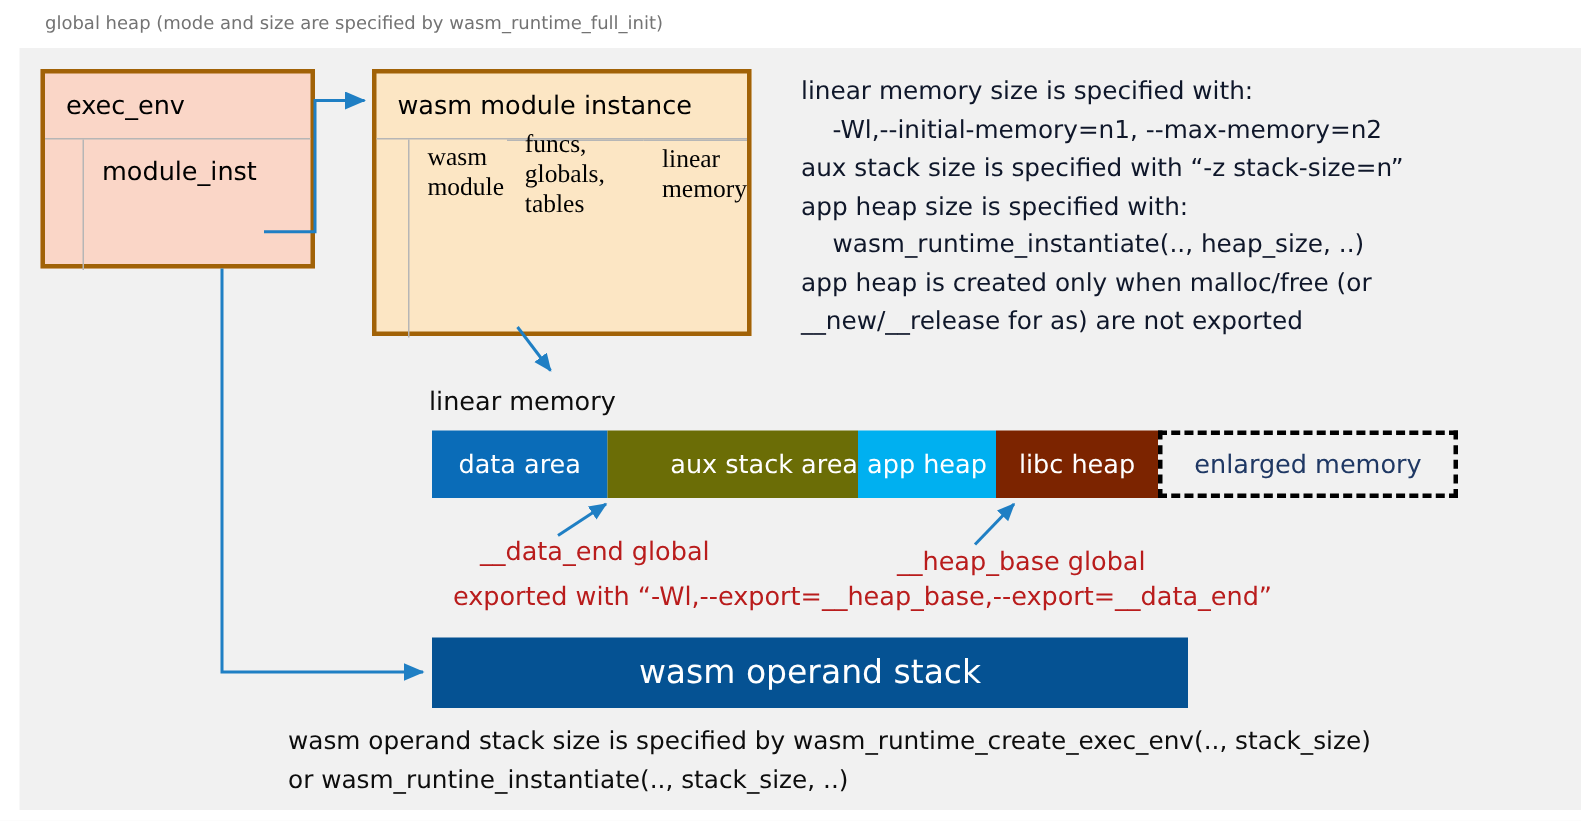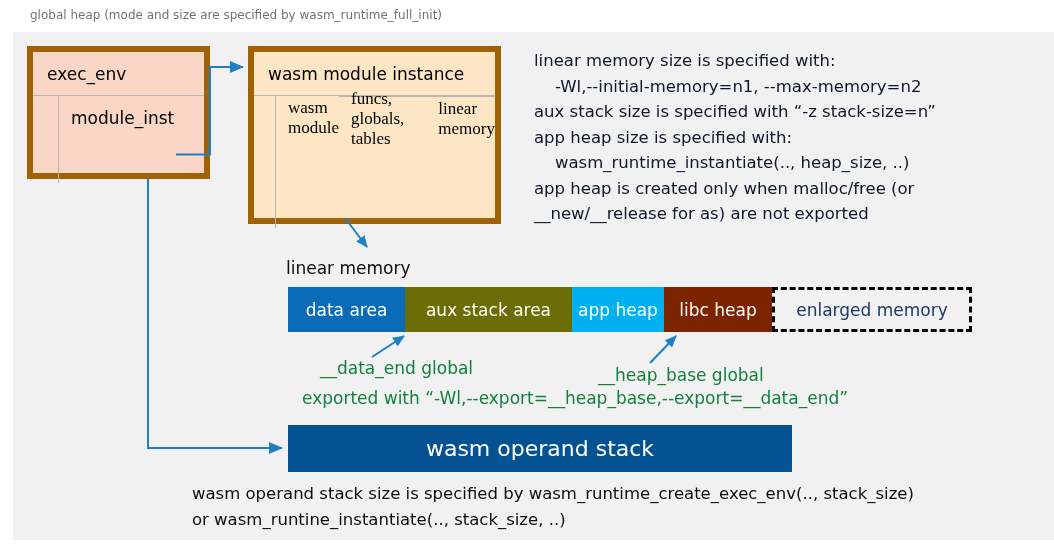--- a/index.html
+++ b/index.html
@@ -34,21 +34,21 @@
     top: 32px;
     width: 1041px;
     height: 508px;
     background: #f1f1f1;
   }
 
   
   .struct {
     position: absolute;
     box-sizing: border-box;
-    border: 6px solid #a16207;
+    border: 3px solid #a16207;
   }
   .struct .hdr {
     box-sizing: border-box;
     border-bottom: 1px solid #b6b6b6;
     display: flex;
     align-items: center;
     font-size: 17px;
     padding-left: 14px;
   }
   .struct .body {
@@ -138,21 +138,21 @@
   .seg.dashed {
     border: 3px dashed #000000;
     background: #f1f1f1;
     color: #1f3864;
   }
 
   
   .callout {
     position: absolute;
     font-size: 17px;
-    color: #15803d;
+    color: #b91c1c;
     white-space: nowrap;
   }
   #data-end-label  { left: 320px; top: 358px; }
   #heap-base-label { left: 598px; top: 365px; }
   #exported-label  { left: 302px; top: 388px; }
 
   
   #operand-stack {
     position: absolute;
     left: 288px;
@@ -221,21 +221,21 @@
 app heap size is specified with:
     wasm_runtime_instantiate(.., heap_size, ..)
 app heap is created only when malloc/free (or
 __new/__release for as) are not exported</div>
 
 <div class="lm-label">linear memory</div>
 <div class="membar" id="membar">
     <div class="seg" style="width: 117px; background: rgb(10, 108, 184);">
       <span>data area</span>
     </div>
-    <div class="seg" style="width: 167px; background: rgb(107, 109, 6);">
+    <div class="seg" style="width: 167px; background: rgb(107, 109, 6); justify-content: flex-end;">
       <span>aux stack area</span>
     </div>
     <div class="seg" style="width: 92px; background: rgb(0, 176, 240); justify-content: center;">
       <span>app heap</span>
     </div>
     <div class="seg" style="width: 108px; background: rgb(124, 36, 0);">
       <span>libc heap</span>
     </div>
     <div class="seg dashed" style="width: 200px;">
       <span>enlarged memory</span>

